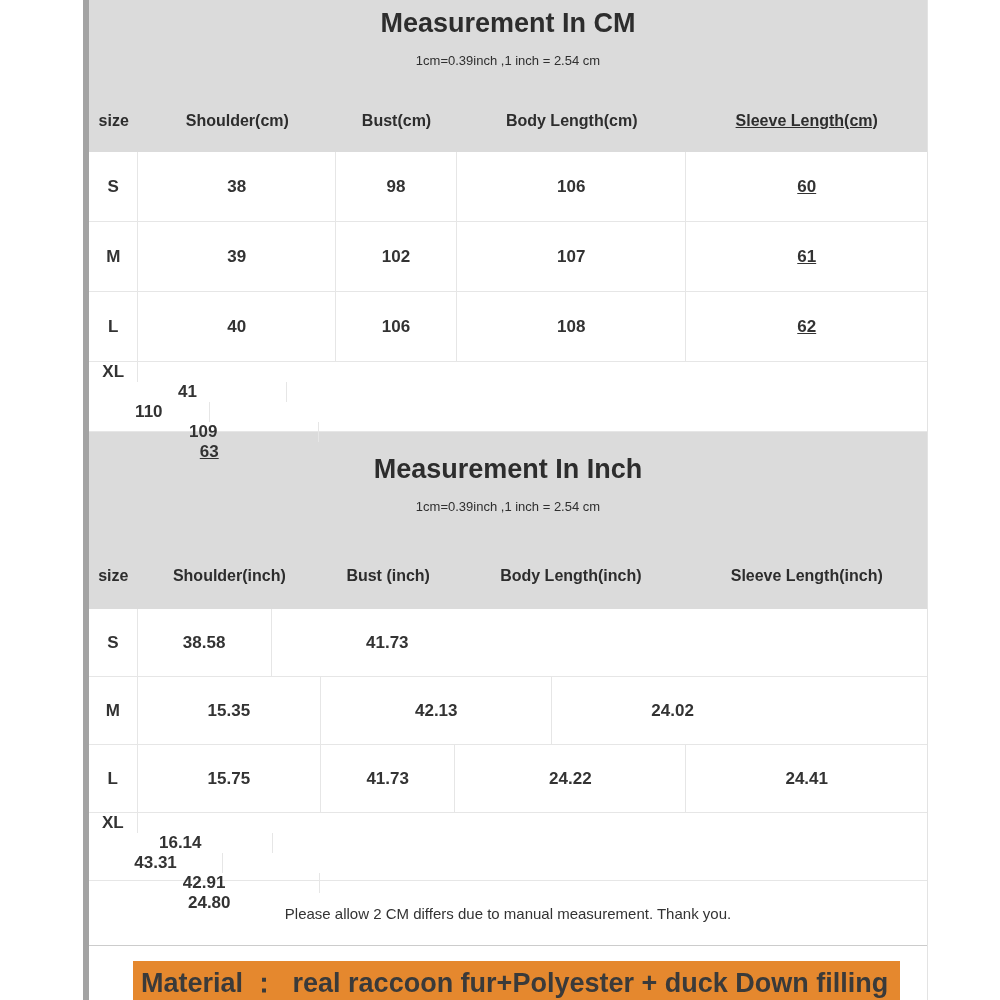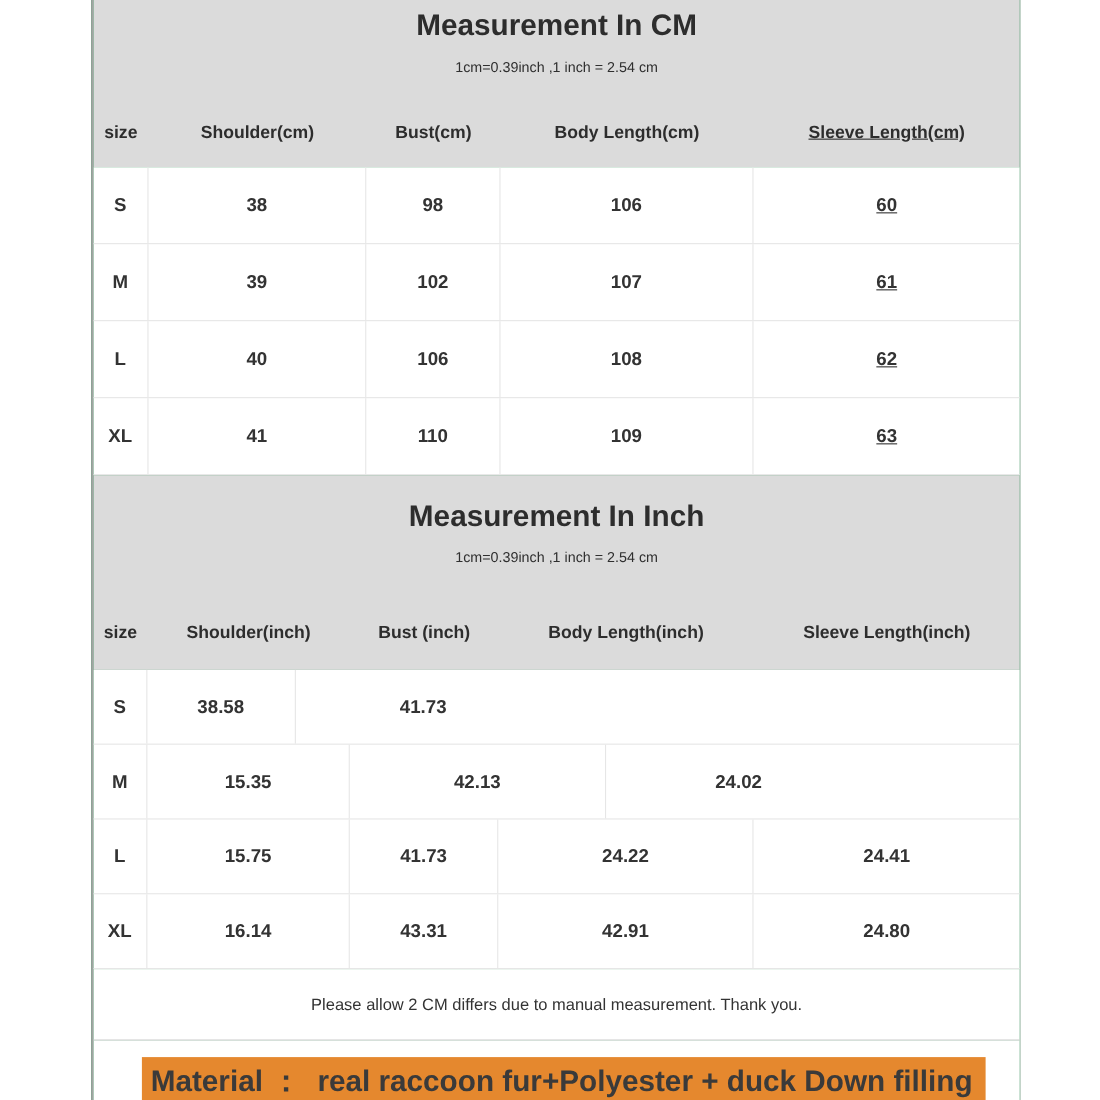--- a/index.html
+++ b/index.html
@@ -12,23 +12,23 @@
     width: 1000px;
     height: 1000px;
     background: #ffffff;
     overflow: hidden;
   }
   .content {
     box-sizing: border-box;
     width: 845px;
     height: 1000px;
     margin-left: 83px;
-    border-left: 2px solid #a3a3a3;
+    border-left: 6px solid #a3a3a3;
     border-right: 1px solid #e3e3e3;
-    background: #15803d;
+    background: #be185d;
   }
   
   .section-head {
     background: #dbdbdb;
     display: flex;
     flex-direction: column;
   }
   .section-head.cm   { height: 152px; }
   .section-head.inch { height: 177px; }
   .section-title {
@@ -73,21 +73,21 @@
   
   .tbody { background: #ffffff; }
   .tbody .row {
     border-bottom: 1px solid #e6e6e6;
     font-size: 17px;
     font-weight: 700;
     color: #333333;
   }
   .tbody.cm .row   { height: 69px; }
   .tbody.inch .row { height: 67px; }
-  .tbody .row:last-child { border-bottom: none; }
+  .tbody .row:last-child { border-bottom: none; flex-direction: column; }
   .tbody .cell { border-right: 1px solid #e6e6e6; height: 100%; }
   .tbody .cell:last-child { border-right: none; }
   .tbody.cm { border-bottom: 1px solid #e6e6e6; }
   .tbody.inch { border-bottom: 1px solid #e6e6e6; }
   
   .note-row {
     height: 64px;
     display: flex;
     align-items: center;
     justify-content: center;

